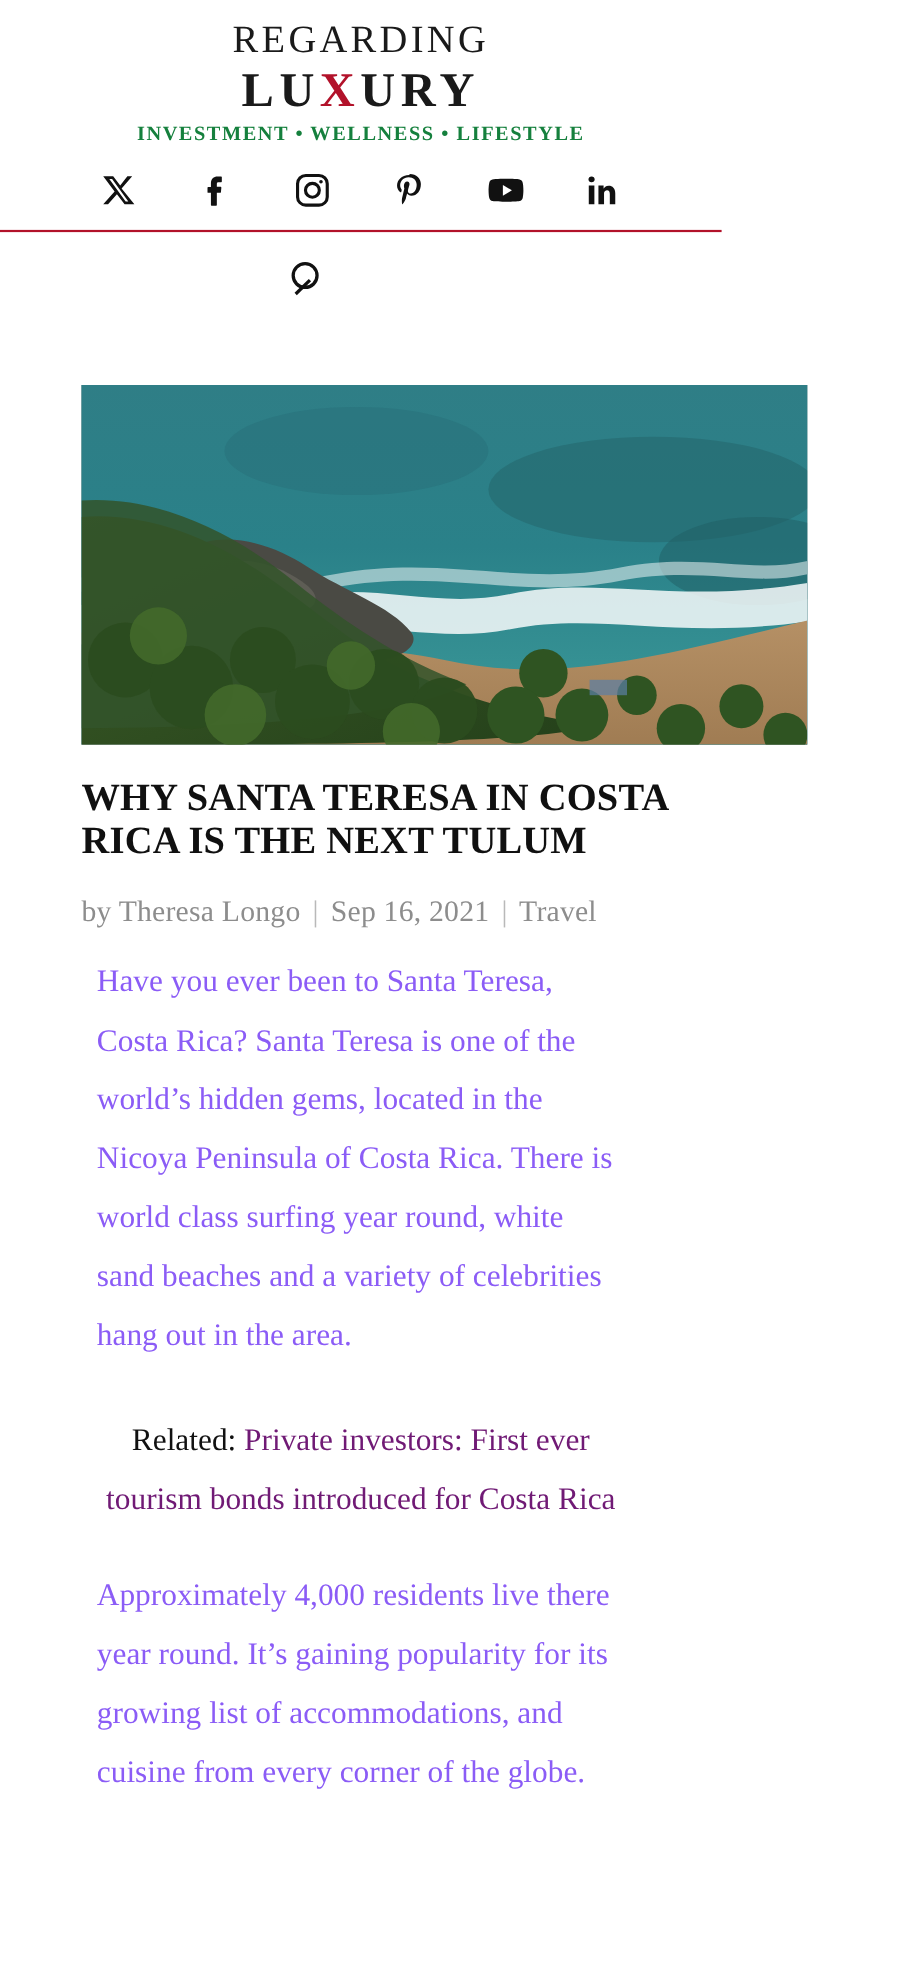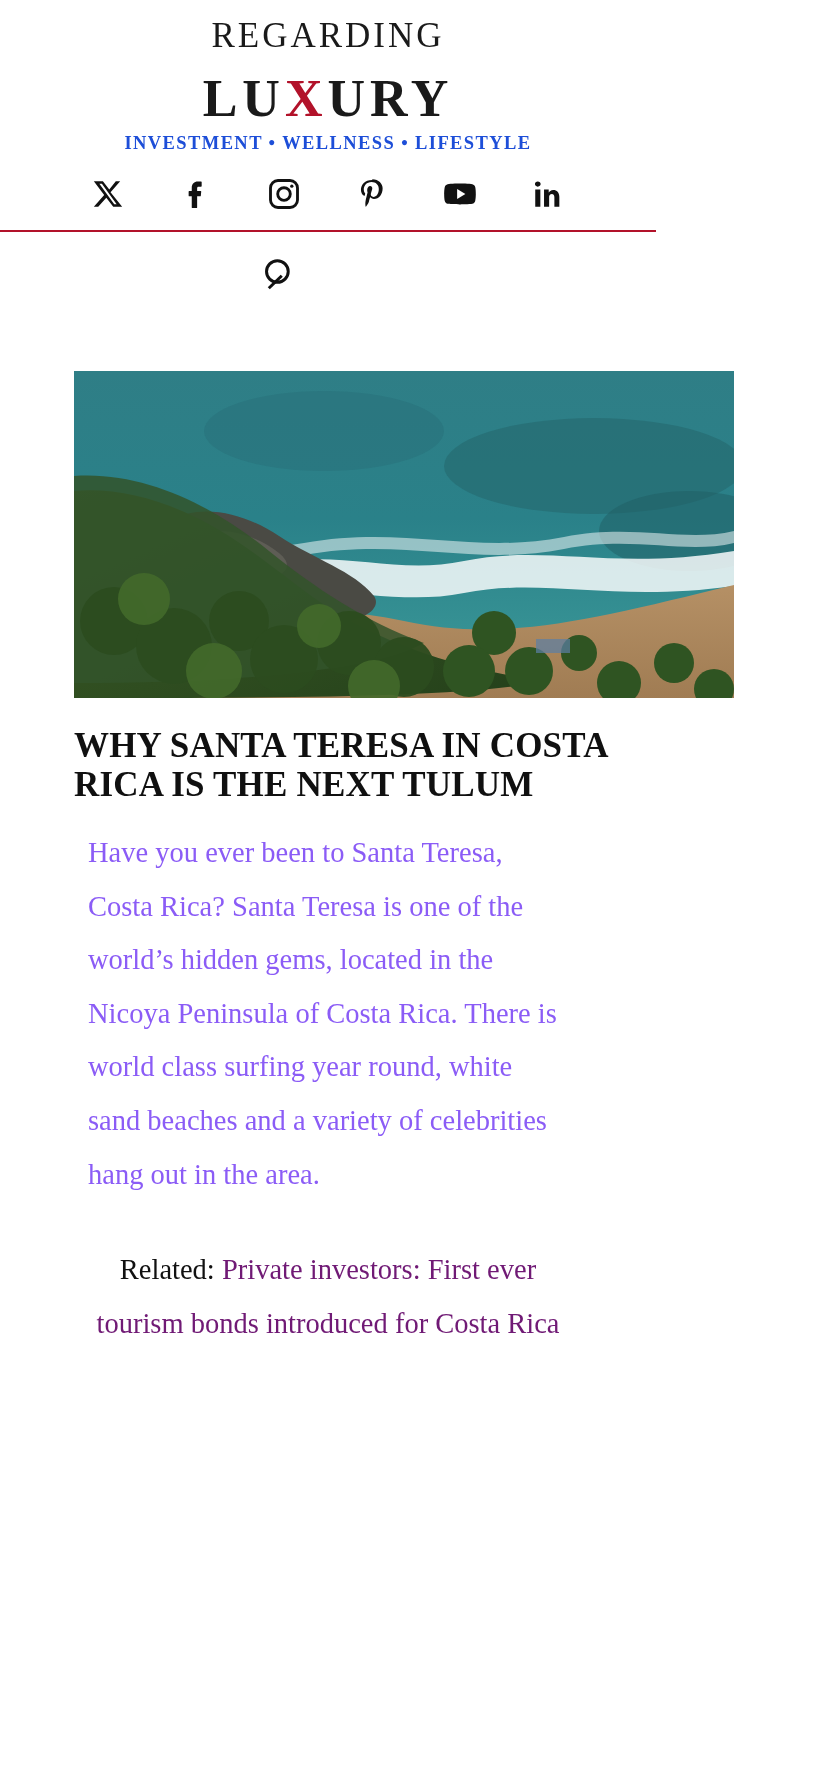--- a/index.html
+++ b/index.html
@@ -25,33 +25,33 @@
   .brand-regarding {
     font-family: "Liberation Serif", serif;
     font-size: 35px;
     letter-spacing: 3px;
     color: #1a1a1a;
     line-height: 1.05;
   }
   .brand-luxury {
     font-family: "Liberation Serif", serif;
     font-weight: 700;
-    font-size: 52px;
+    font-size: 44px;
     letter-spacing: 5px;
     color: #1a1a1a;
     line-height: 1.0;
-    margin-top: 18px;
+    margin-top: 5px;
   }
   .brand-luxury .x-red { color: #b2122a; }
   .brand-tagline {
     font-family: "Liberation Serif", serif;
     font-weight: 700;
     font-size: 18.5px;
     letter-spacing: 1.4px;
-    color: #1d4ed8;
+    color: #15803d;
     margin-top: 8px;
   }
 
   
   .social-row {
     display: flex;
     justify-content: center;
     align-items: center;
     gap: 48px;
     margin-top: 20px;
@@ -291,24 +291,33 @@
           <circle cx="545" cy="312" r="22"></circle>
           <circle cx="600" cy="292" r="20"></circle>
           <circle cx="640" cy="318" r="20"></circle>
         </g>
         <rect x="462" y="268" width="34" height="14" fill="#5b7fa5" opacity="0.7"></rect>
       </svg>
     </div>
 
     <h1 class="post-title">WHY SANTA TERESA IN COSTA RICA IS THE NEXT TULUM</h1>
 
+    <div class="post-meta">
+      <span>by</span>
+      <a href="#">Theresa Longo</a>
+      <span class="sep">|</span>
+      <span>Sep 16, 2021</span>
+      <span class="sep">|</span>
+      <a href="#">Travel</a>
+    </div>
 
     <div class="post-body">
       <p>Have you ever been to Santa Teresa, Costa Rica? Santa Teresa is one of the world’s hidden gems, located in the Nicoya Peninsula of Costa Rica. There is world class surfing year round, white sand beaches and a variety of  celebrities hang out in the area.</p>
 
       <div class="related">
         <span class="label">Related:</span>
         <a href="#">Private investors: First ever tourism bonds introduced for Costa Rica</a>
       </div>
 
+      <p>Approximately 4,000 residents live there year round. It’s gaining popularity for its growing list of accommodations, and cuisine from every corner of the globe.</p>
     </div>
   </div>
 </div>
 
 </body></html>

